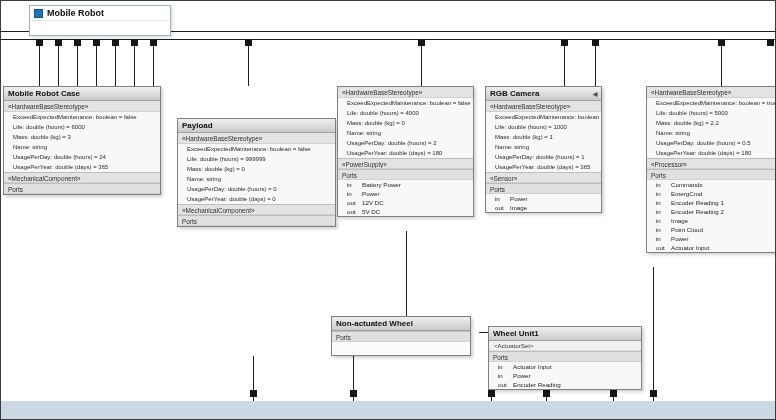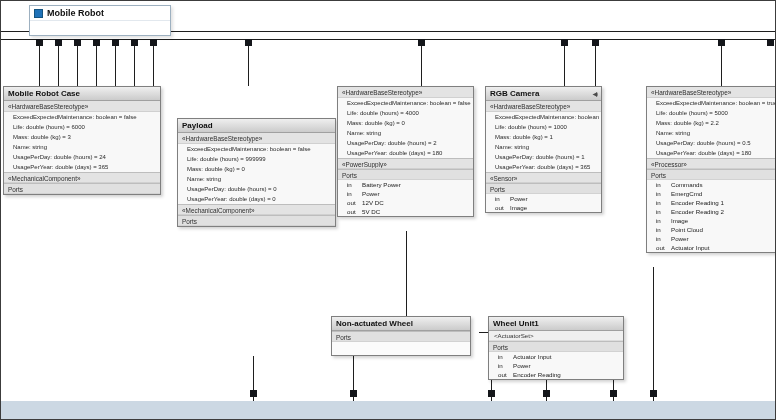--- a/index.html
+++ b/index.html
@@ -210,21 +210,21 @@
   </div>
 
   <div class="comp" style="left:330px;top:315px;width:140px;">
     <div class="chead">
       <span class="ctitle">Non-actuated Wheel</span>
     </div>
     <div class="portslabel">Ports</div>
     <div class="emptybody"></div>
   </div>
 
-  <div class="comp" style="left:487px;top:315px;width:136px;">
+  <div class="comp" style="left:487px;top:325px;width:154px;">
     <div class="chead">
       <span class="ctitle">Wheel Unit1</span>
     </div>
     <div class="subrow">&lt;ActuatorSet&gt;</div>
     <div class="portslabel">Ports</div>
     <div class="portrow">
       <span class="pdir">in</span>
       <span class="pname">Actuator Input</span>
     </div>
     <div class="portrow">

